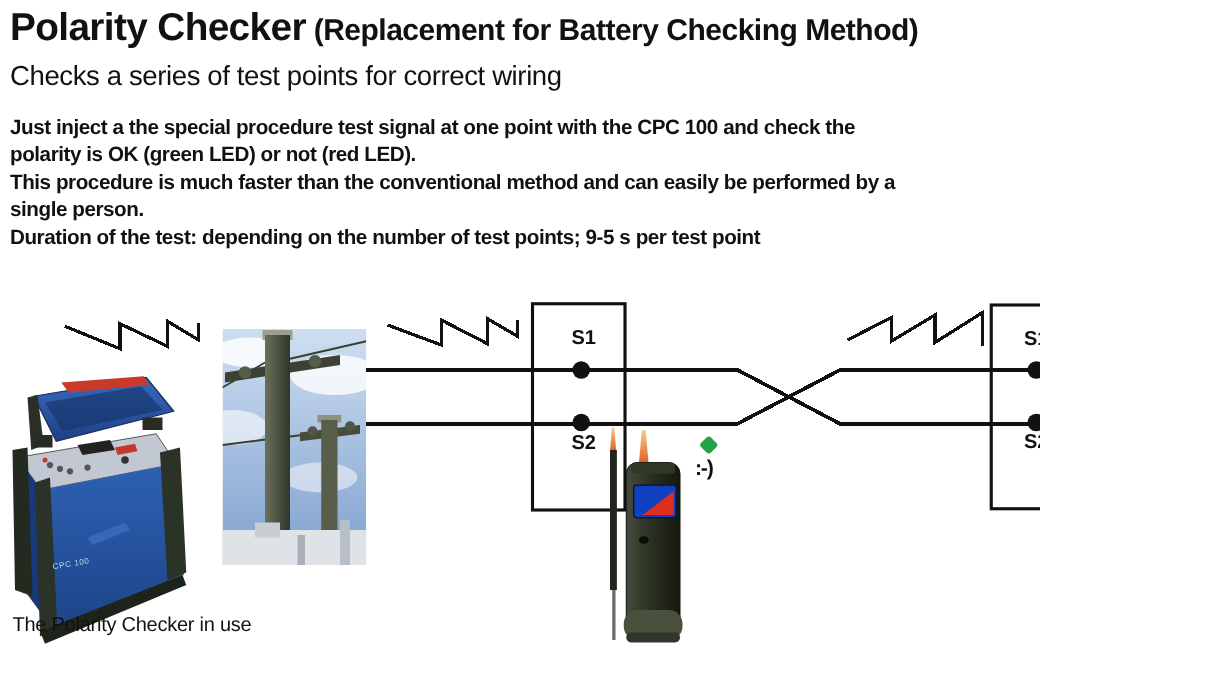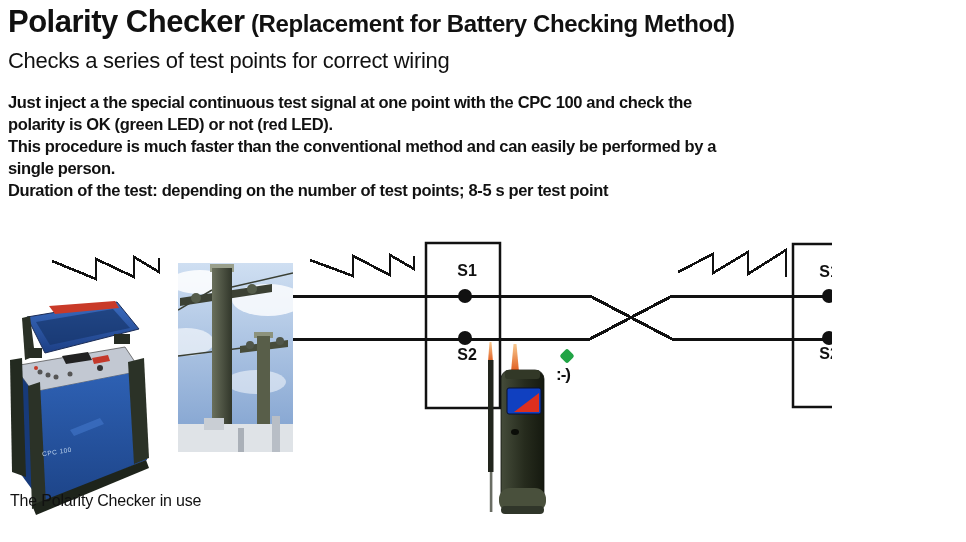--- a/index.html
+++ b/index.html
@@ -22,25 +22,25 @@
 <body>
 
 <div class="page">
 
   <div class="title-row">
     <span class="title-main">Polarity Checker</span><span class="title-note"> (Replacement for Battery Checking Method)</span>
   </div>
   <div class="subtitle">Checks a series of test points for correct wiring</div>
 
   <div class="bodytext">
-    <div>Just inject a the special continuous test signal at one point with the CPC 100 and check the</div>
+    <div>Just inject a the special procedure test signal at one point with the CPC 100 and check the</div>
     <div>polarity is OK (green LED) or not (red LED).</div>
     <div>This procedure is much faster than the conventional method and can easily be performed by a</div>
     <div>single person.</div>
-    <div>Duration of the test: depending on the number of test points; 8-5 s per test point</div>
+    <div>Duration of the test: depending on the number of test points; 9-5 s per test point</div>
   </div>
 
   <svg width="966" height="542" viewBox="0 0 966 542">
     <defs>
       <linearGradient id="skyGrad" x1="0" y1="0" x2="0" y2="1">
         <stop offset="0" stop-color="#cfdff2"></stop>
           <stop offset="1" stop-color="#7d9fce"></stop>
       </linearGradient>
       <linearGradient id="poleGrad" x1="0" y1="0" x2="1" y2="0">
         <stop offset="0" stop-color="#6a705c"></stop>

